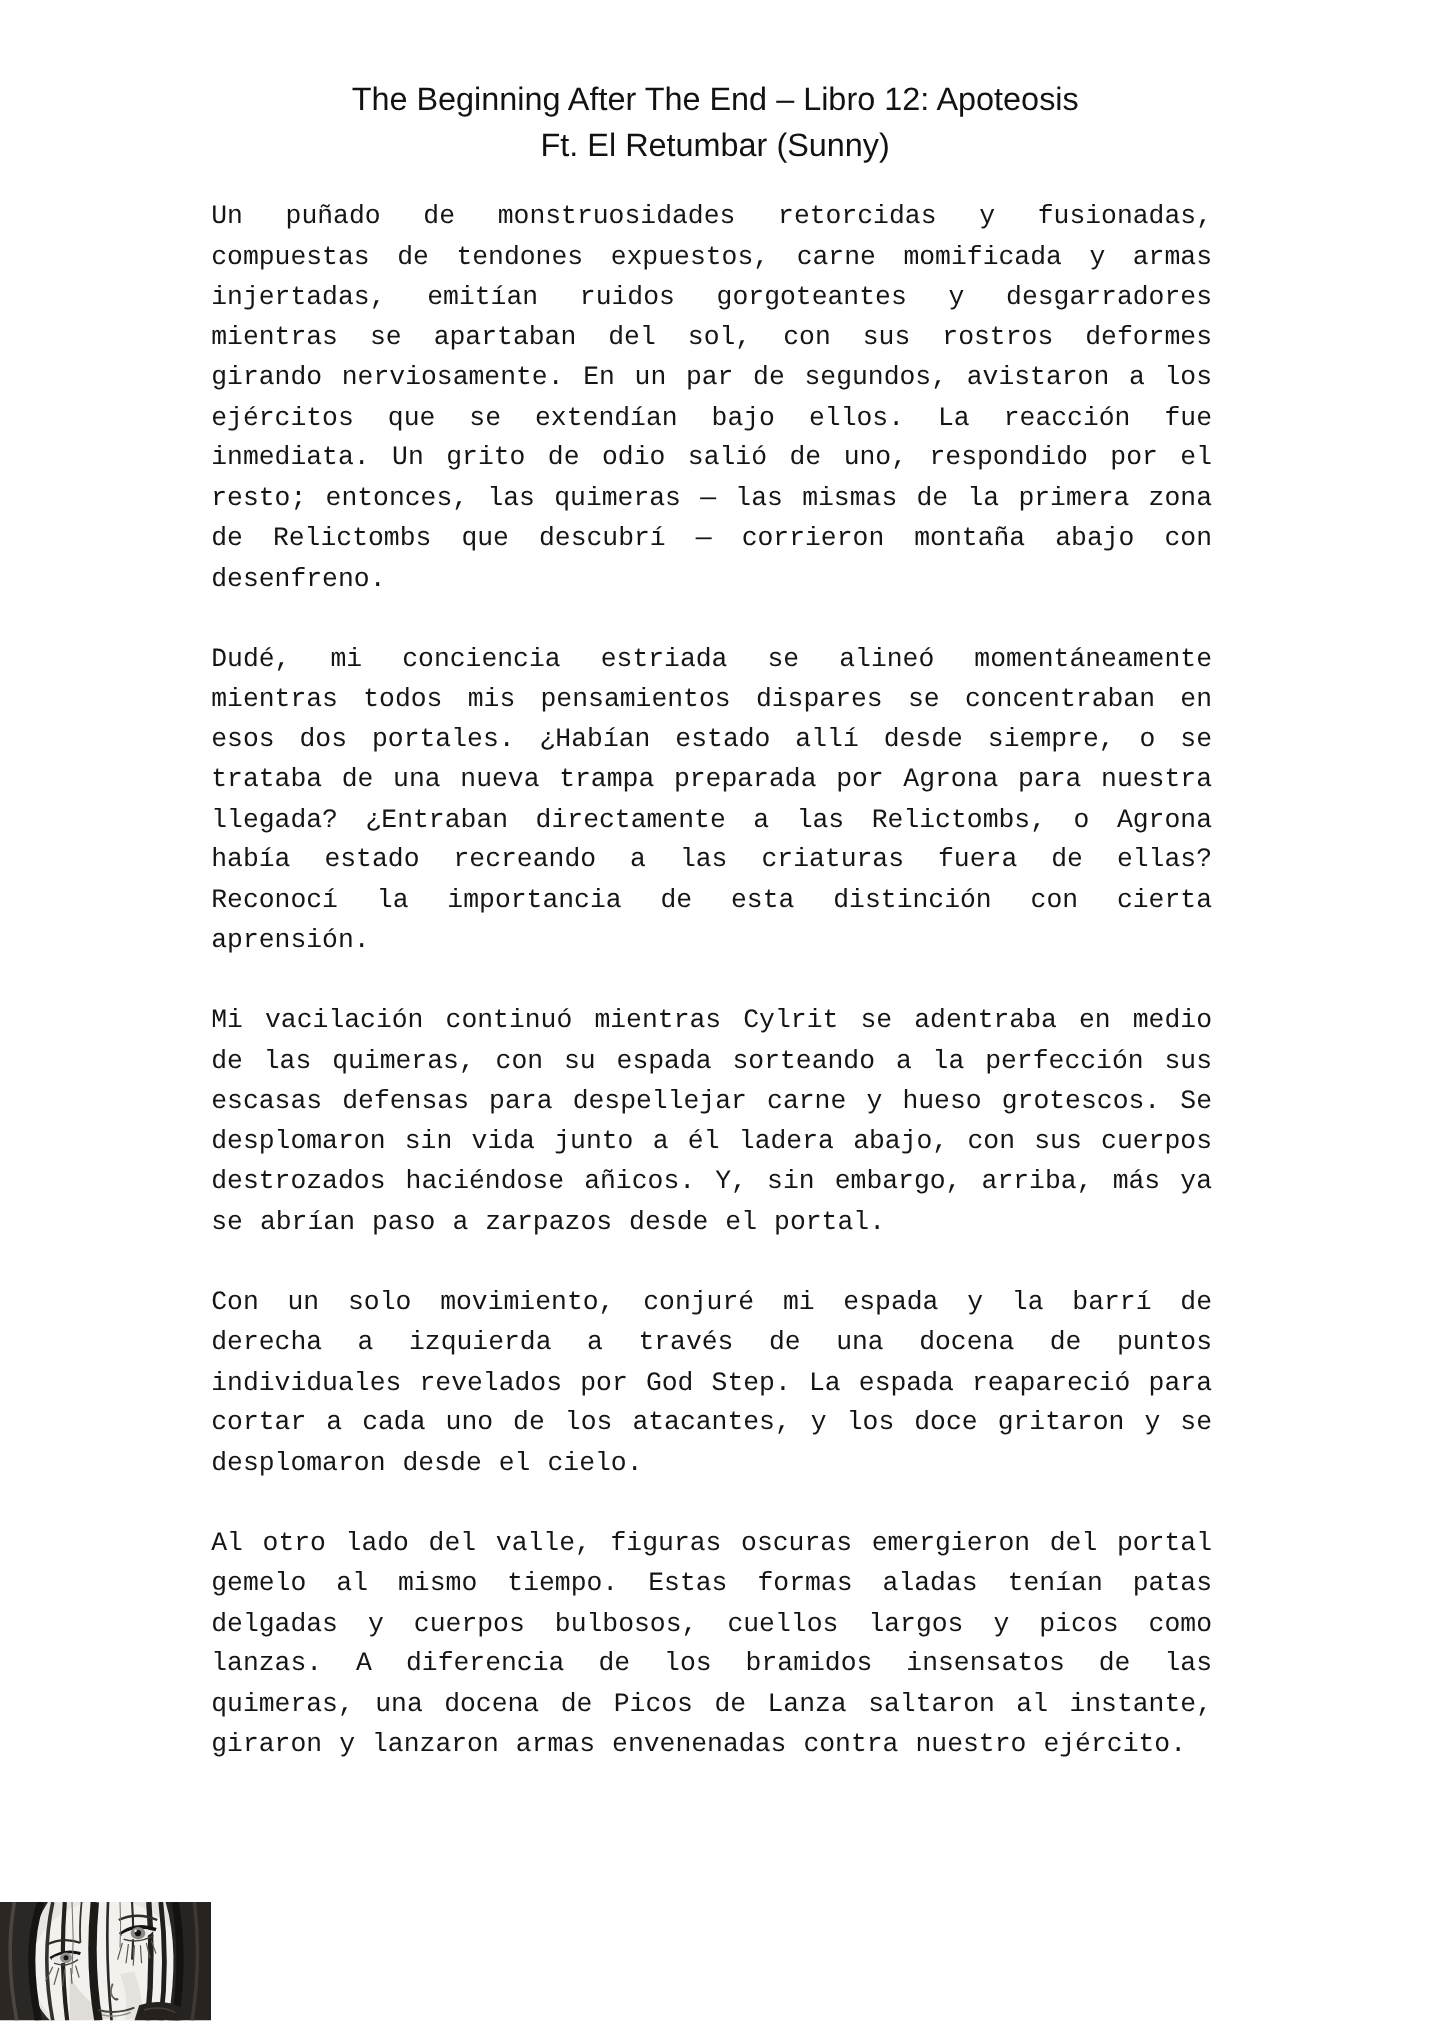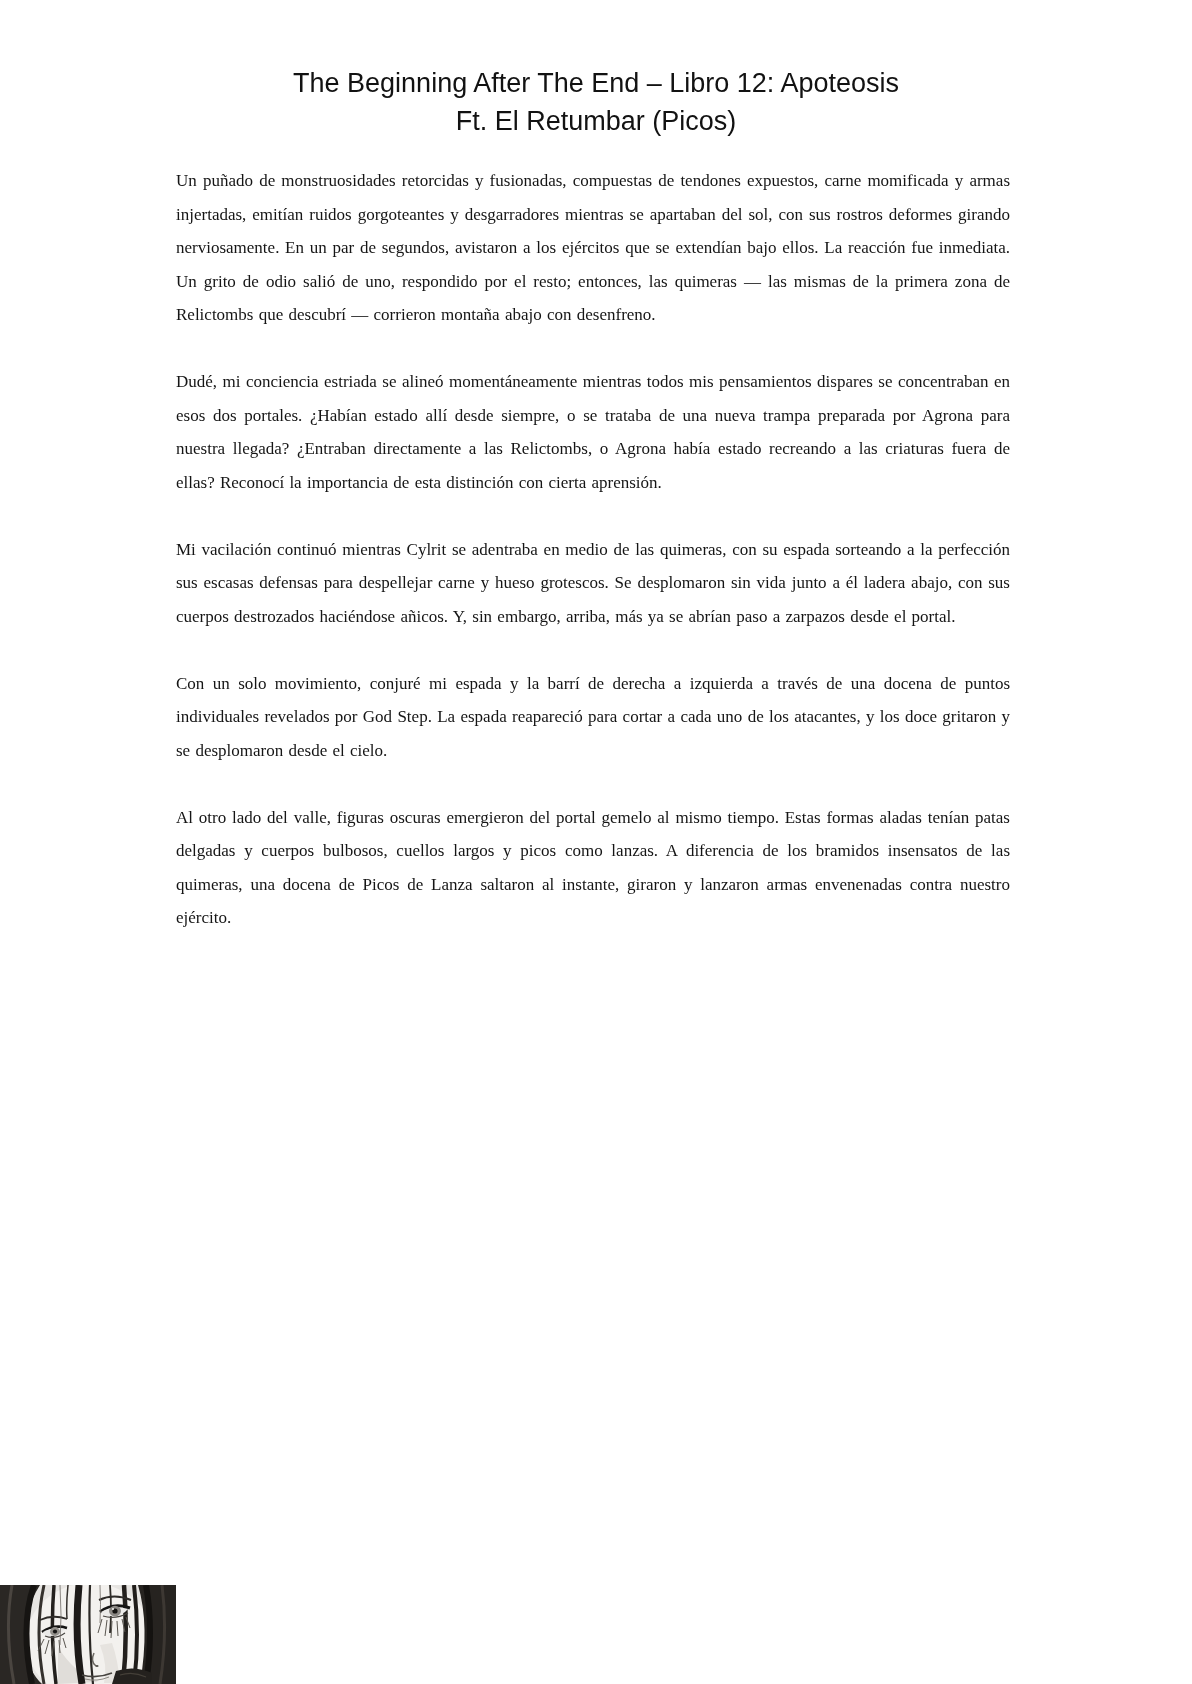--- a/index.html
+++ b/index.html
@@ -24,22 +24,22 @@
     font-family: "Liberation Sans", sans-serif;
     font-size: 27px;
     line-height: 38px;
     color: #121212;
   }
   .doc-body {
     position: absolute;
     top: 164px;
     left: 176px;
     width: 834px;
-    font-family: Liberation Serif, serif;
-    font-size: 17px;
+    font-family: Liberation Mono, monospace;
+    font-size: 22px;
     line-height: 33.5px;
     text-align: justify;
     color: #151515;
   }
   .doc-body p {
     margin: 0 0 33.5px 0;
     word-spacing: 1px;
   }
   .footer-illustration {
     position: absolute;
@@ -55,21 +55,21 @@
     height: 99px;
   }
 </style>
 </head>
 <body>
 
 <div class="page">
 
   <div class="doc-title">
     <div>The Beginning After The End – Libro 12: Apoteosis</div>
-    <div>Ft. El Retumbar (Picos)</div>
+    <div>Ft. El Retumbar (Sunny)</div>
   </div>
 
   <div class="doc-body">
     <p>Un puñado de monstruosidades retorcidas y fusionadas, compuestas de tendones expuestos, carne momificada y armas injertadas, emitían ruidos gorgoteantes y desgarradores mientras se apartaban del sol, con sus rostros deformes girando nerviosamente. En un par de segundos, avistaron a los ejércitos que se extendían bajo ellos. La reacción fue inmediata. Un grito de odio salió de uno, respondido por el resto; entonces, las quimeras — las mismas de la primera zona de Relictombs que descubrí — corrieron montaña abajo con desenfreno.</p>
     <p>Dudé, mi conciencia estriada se alineó momentáneamente mientras todos mis pensamientos dispares se concentraban en esos dos portales. ¿Habían estado allí desde siempre, o se trataba de una nueva trampa preparada por Agrona para nuestra llegada? ¿Entraban directamente a las Relictombs, o Agrona había estado recreando a las criaturas fuera de ellas? Reconocí la importancia de esta distinción con cierta aprensión.</p>
     <p>Mi vacilación continuó mientras Cylrit se adentraba en medio de las quimeras, con su espada sorteando a la perfección sus escasas defensas para despellejar carne y hueso grotescos. Se desplomaron sin vida junto a él ladera abajo, con sus cuerpos destrozados haciéndose añicos. Y, sin embargo, arriba, más ya se abrían paso a zarpazos desde el portal.</p>
     <p>Con un solo movimiento, conjuré mi espada y la barrí de derecha a izquierda a través de una docena de puntos individuales revelados por God Step. La espada reapareció para cortar a cada uno de los atacantes, y los doce gritaron y se desplomaron desde el cielo.</p>
     <p>Al otro lado del valle, figuras oscuras emergieron del portal gemelo al mismo tiempo. Estas formas aladas tenían patas delgadas y cuerpos bulbosos, cuellos largos y picos como lanzas. A diferencia de los bramidos insensatos de las quimeras, una docena de Picos de Lanza saltaron al instante, giraron y lanzaron armas envenenadas contra nuestro ejército.</p>
   </div>
 

